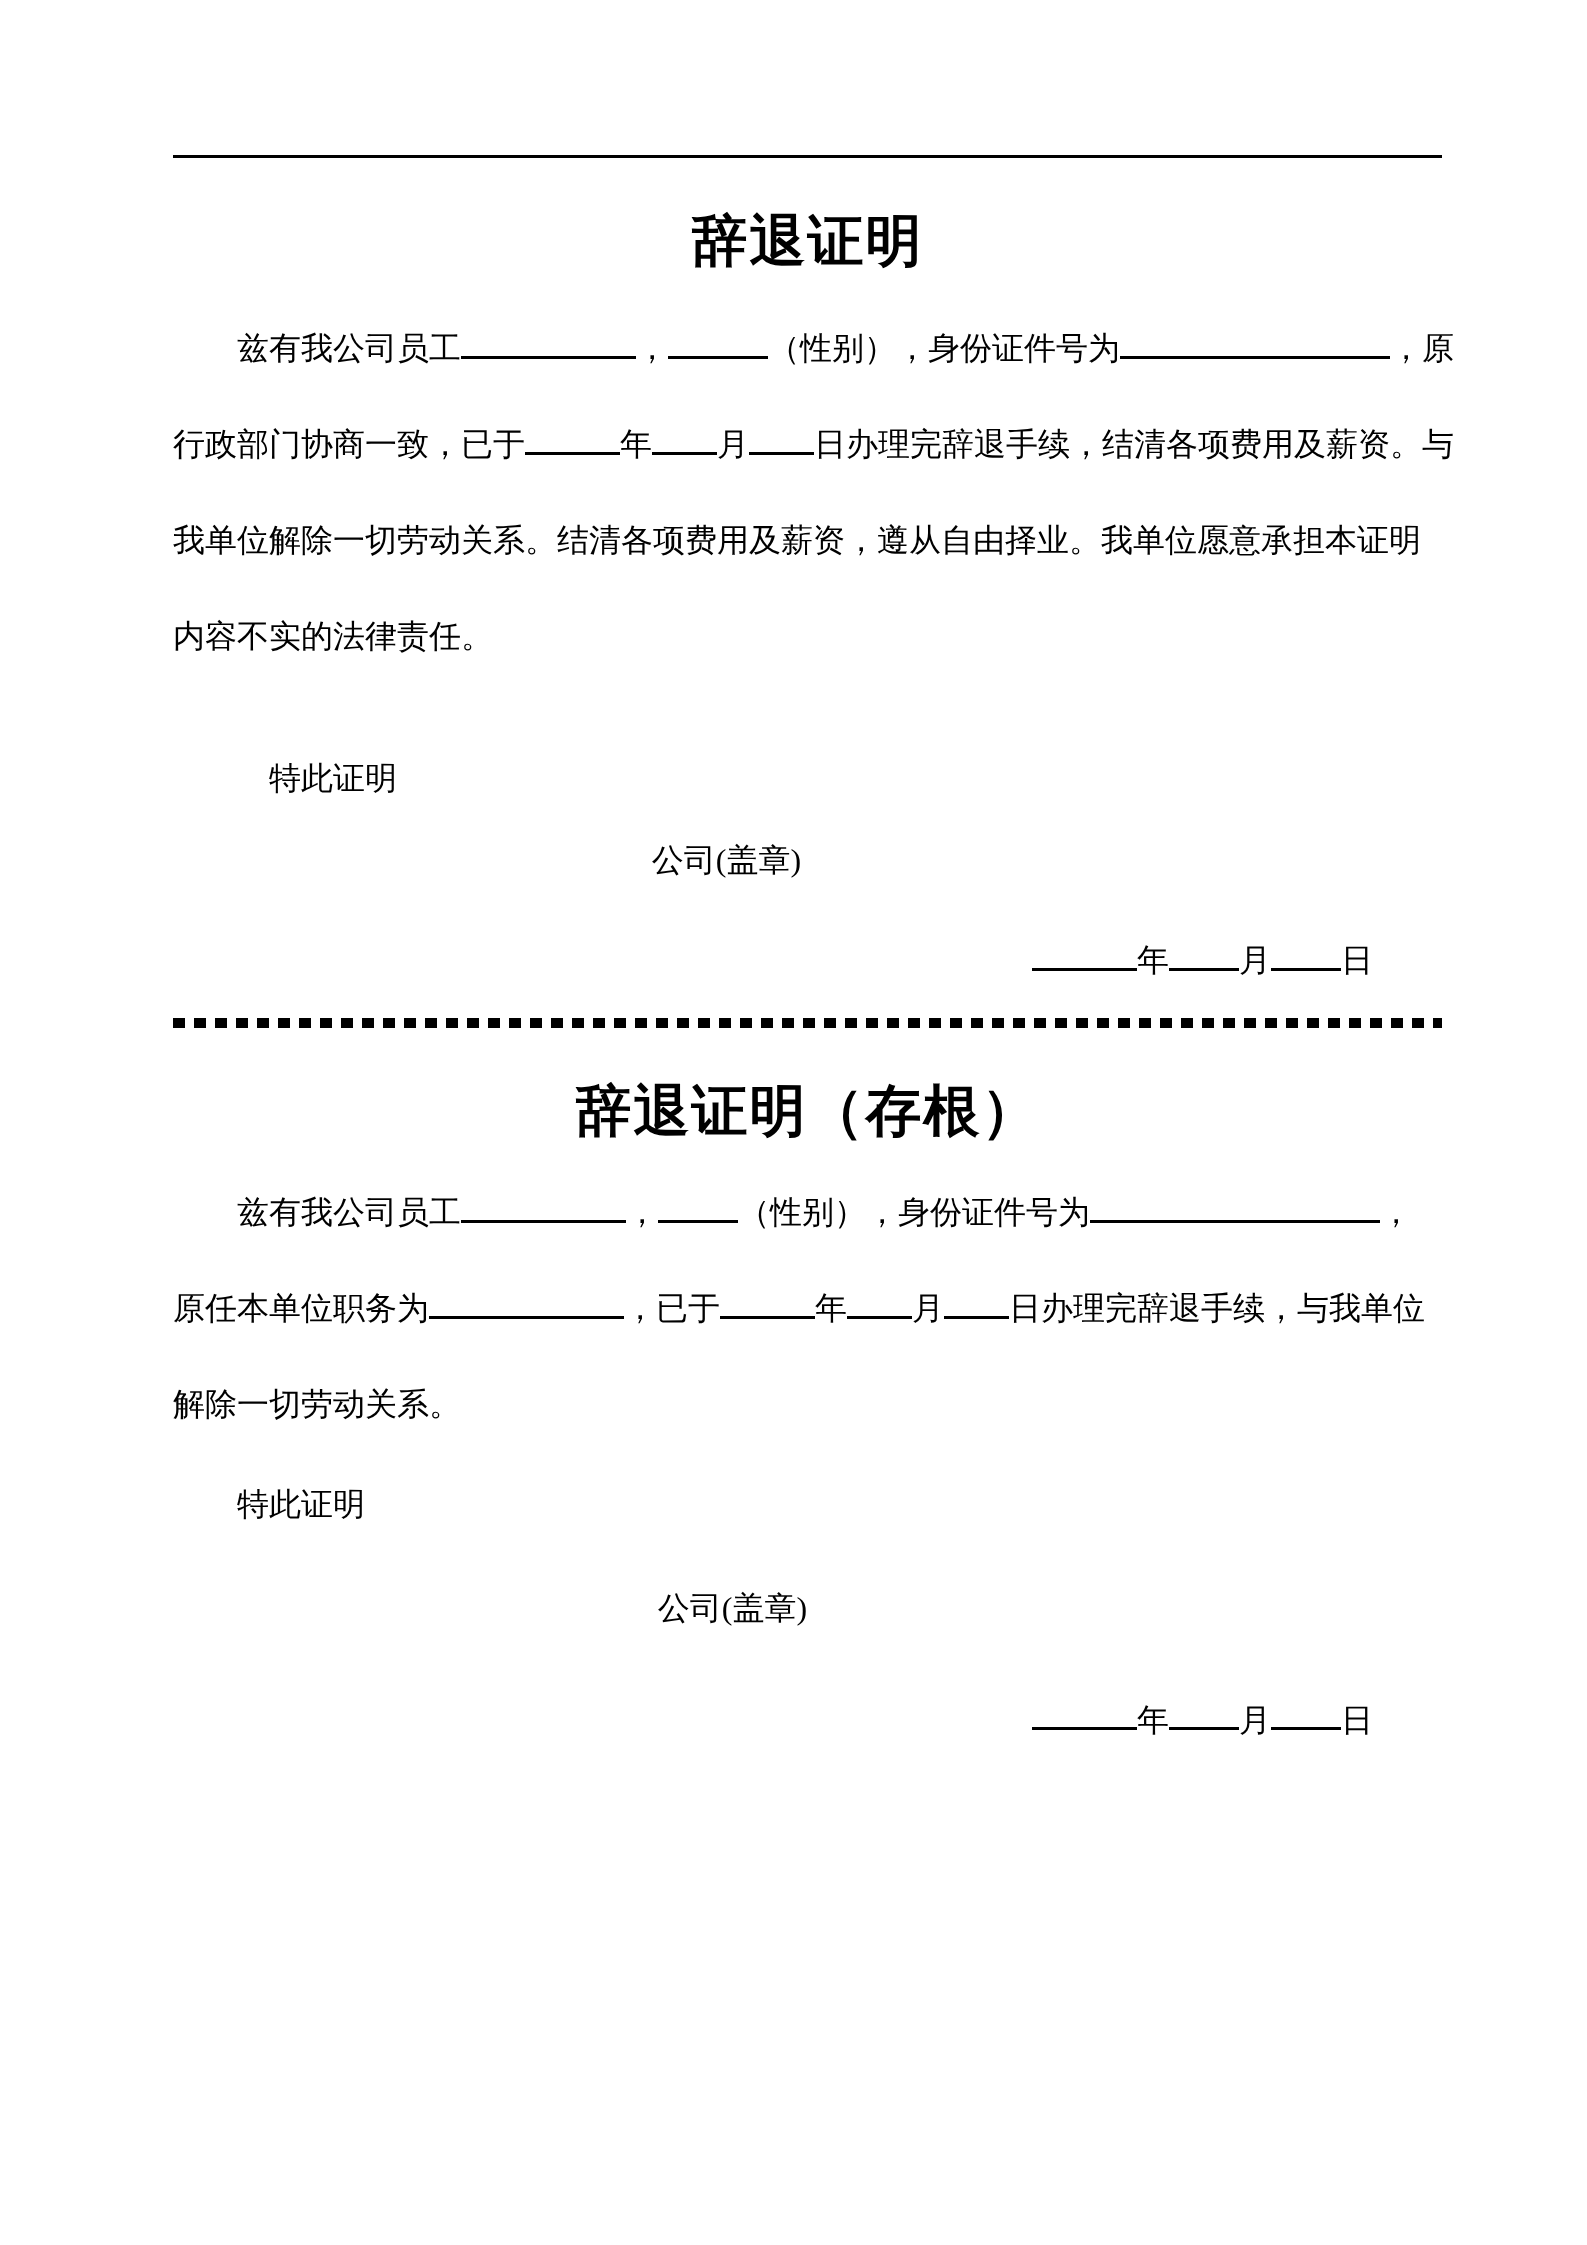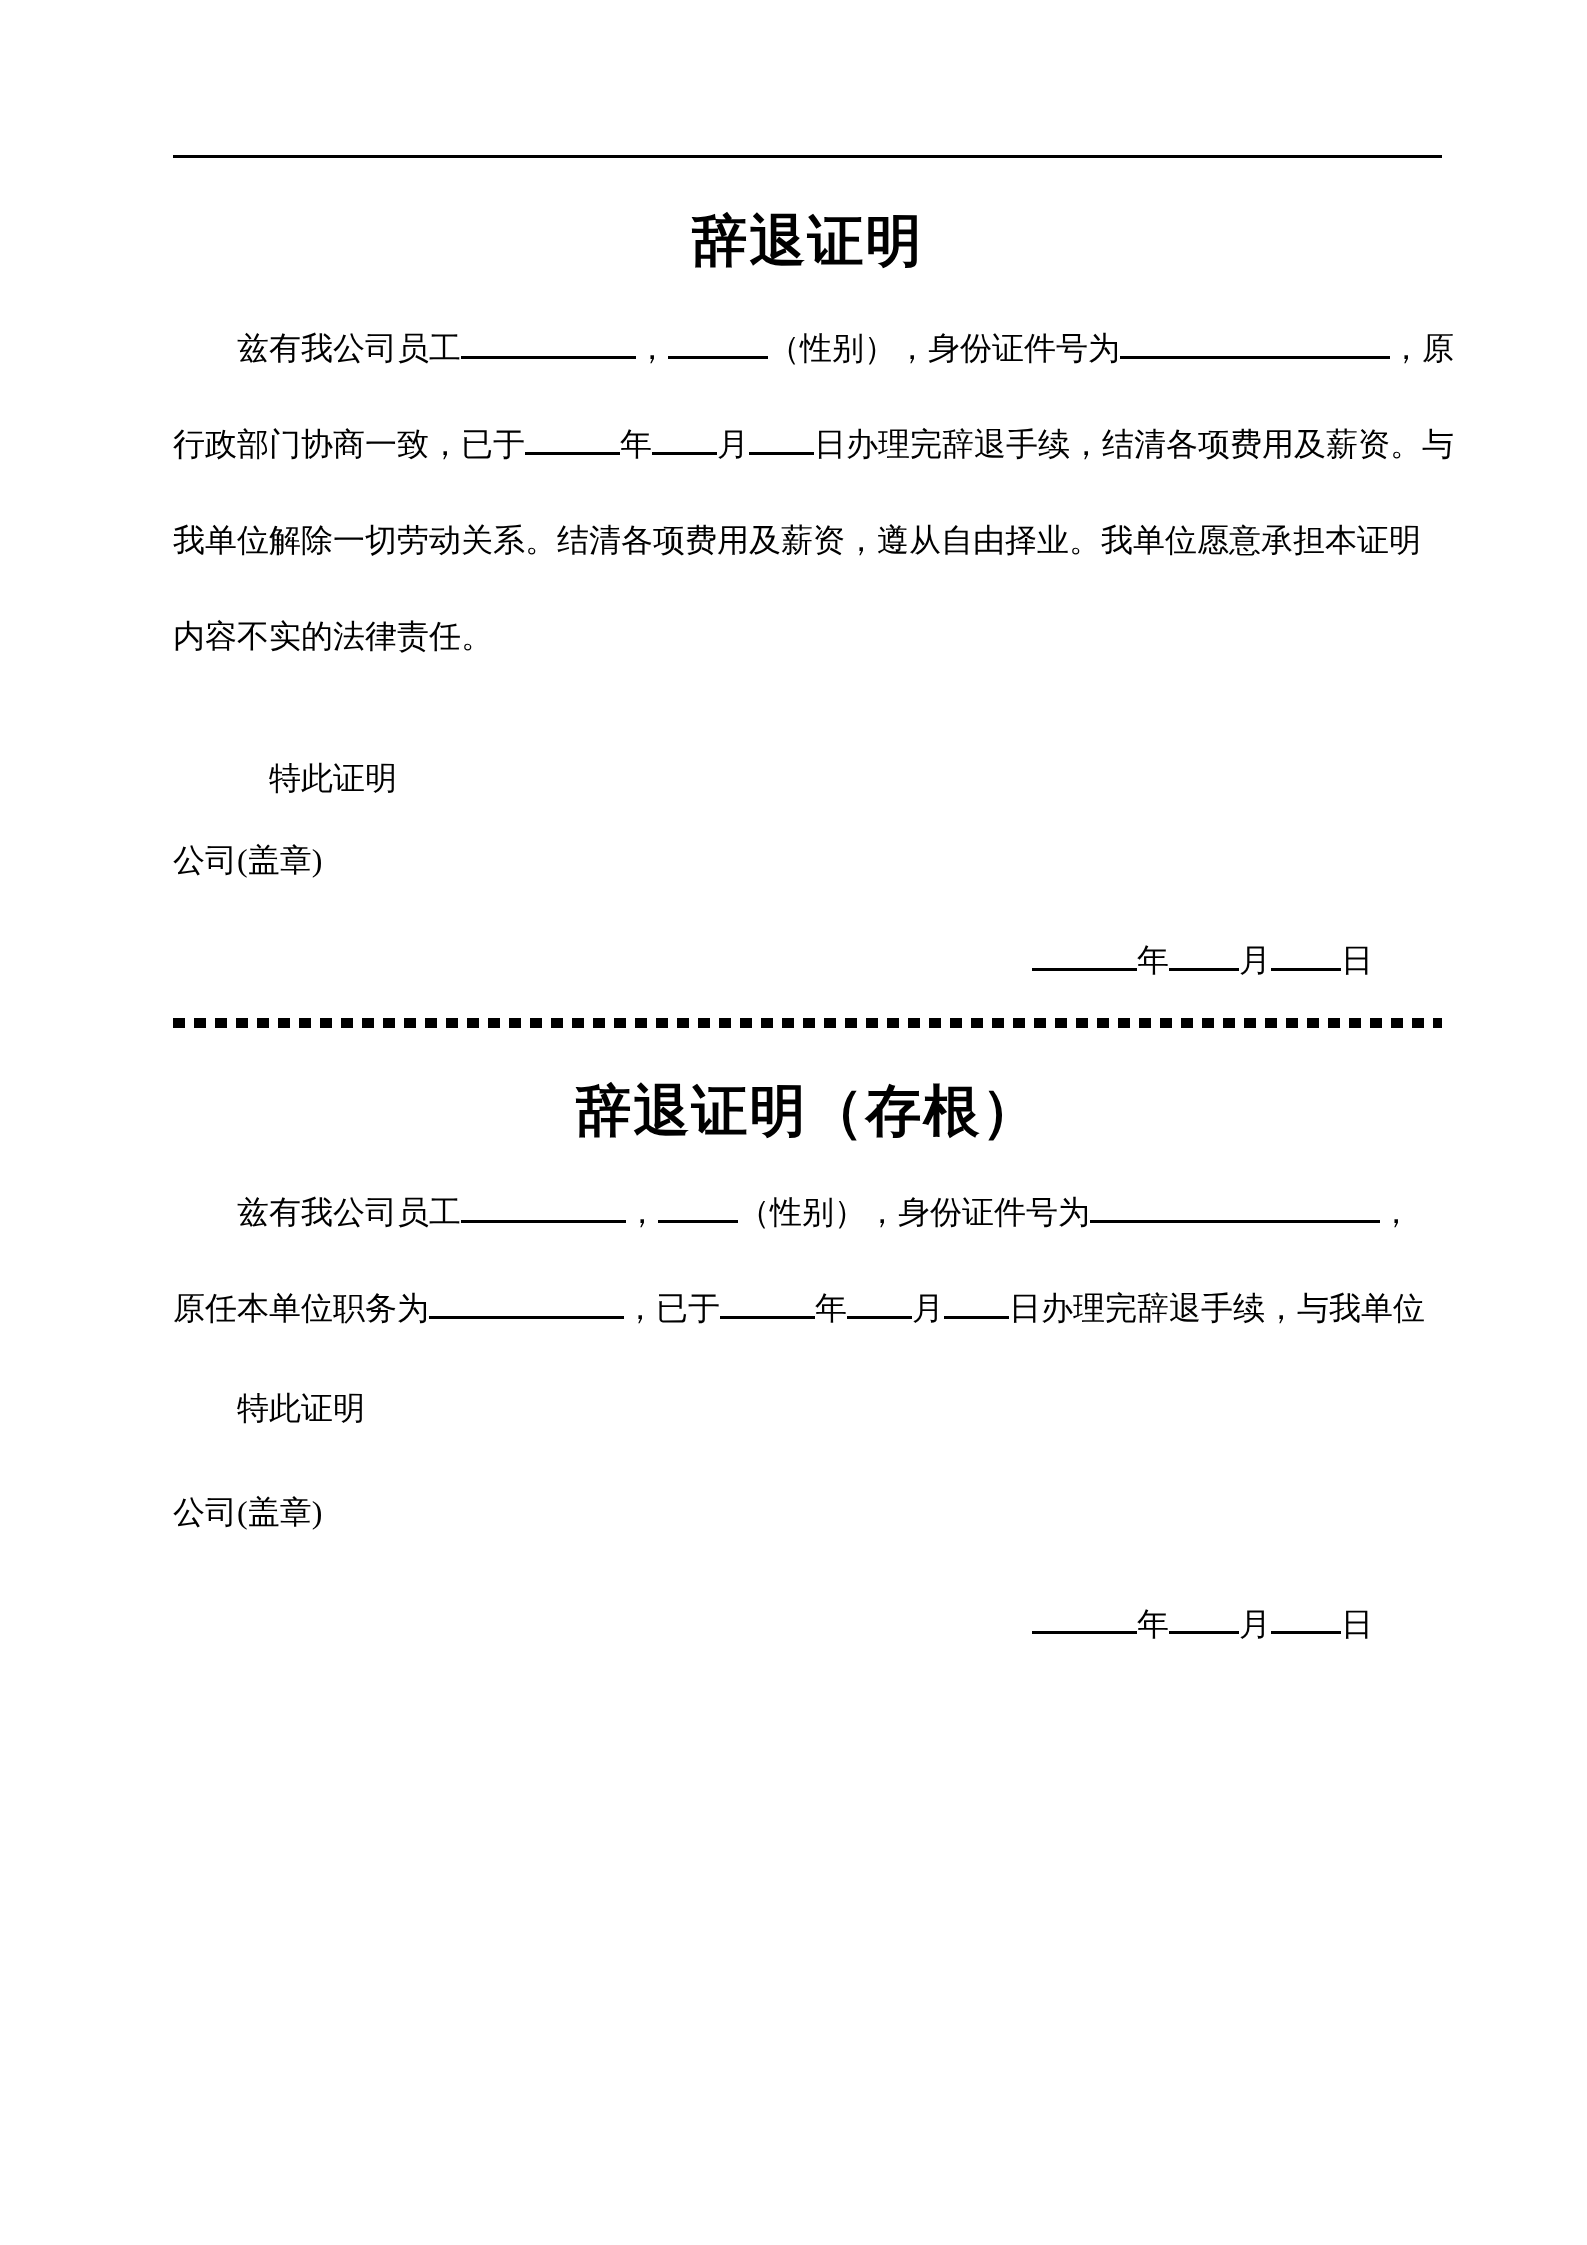--- a/index.html
+++ b/index.html
@@ -49,21 +49,21 @@
     font-size:32px;
     line-height:32px;
     text-indent:96px;
     white-space:nowrap;
   }
   .attest.stub-attest{margin-top:36px;text-indent:64px;}
   .company-line{
     margin-top:50px;
     font-size:32px;
     line-height:32px;
-    text-align:left;
+    text-align:center;
     padding-right:162px;
     white-space:nowrap;
   }
   .company-line.stub-company{margin-top:72px;padding-right:150px;}
   .date-line{
     margin-top:58px;
     font-size:32px;
     line-height:32px;
     text-align:right;
     padding-right:69px;
@@ -99,20 +99,21 @@
 
   <div class="date-line"><span class="blank" style="width: 105px;"></span><span>年</span><span class="blank" style="width: 70px;"></span><span>月</span><span class="blank" style="width: 70px;"></span><span>日</span></div>
 
   <div class="tear-separator"></div>
 
   <h1 class="doc-title stub-title">辞退证明（存根）</h1>
 
   <div class="body-block stub-body">
     <div class="body-line indent"><span>兹有我公司员工</span><span class="blank" style="width: 165px;"></span><span>，</span><span class="blank" style="width: 80px;"></span><span>（性别），身份证件号为</span><span class="blank" style="width: 290px;"></span><span>，</span></div>
     <div class="body-line"><span>原任本单位职务为</span><span class="blank" style="width: 195px;"></span><span>，已于</span><span class="blank" style="width: 95px;"></span><span>年</span><span class="blank" style="width: 65px;"></span><span>月</span><span class="blank" style="width: 65px;"></span><span>日办理完辞退手续，与我单位</span></div>
+    <div class="body-line"><span>解除一切劳动关系。</span></div>
   </div>
 
   <div class="attest stub-attest">特此证明</div>
 
   <div class="company-line stub-company">公司(盖章)</div>
 
   <div class="date-line stub-date"><span class="blank" style="width: 105px;"></span><span>年</span><span class="blank" style="width: 70px;"></span><span>月</span><span class="blank" style="width: 70px;"></span><span>日</span></div>
 
 </div>
 

